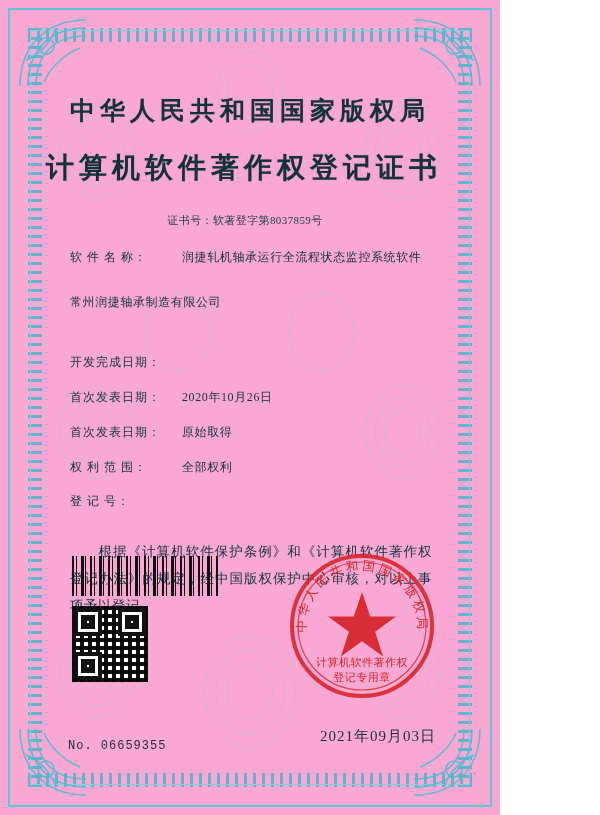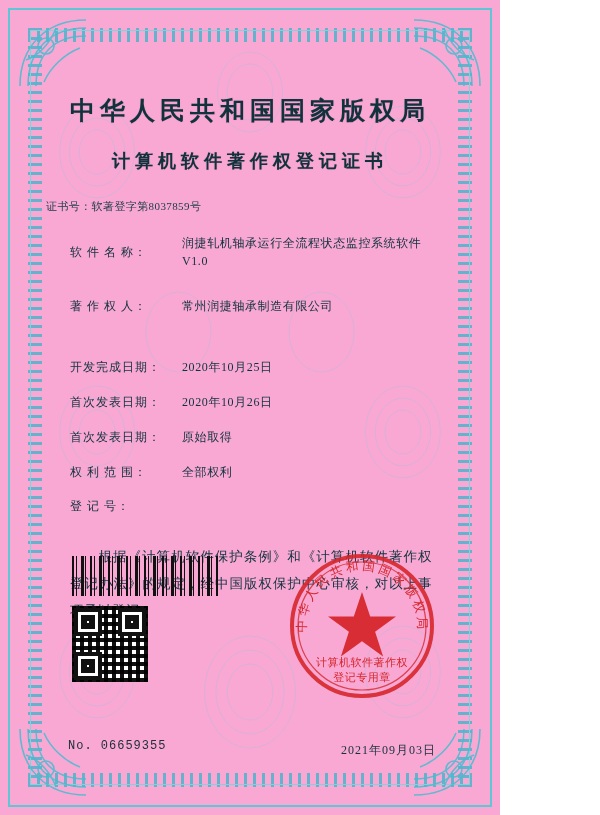--- a/index.html
+++ b/index.html
@@ -100,31 +100,30 @@
   .title-main {
     text-align: center;
     font-size: 25px;
     letter-spacing: 5px;
     color: #10323c;
     font-weight: bold;
     margin-top: 48px;
     text-shadow: 0 0 1px rgba(0,0,0,.25);
   }
   .title-sub {
-    text-align: center;
-    font-size: 18px;
+    font-size: 28px;
     letter-spacing: 5px;
     color: #10323c;
     font-weight: bold;
     margin-top: 22px;
     text-shadow: 0 0 1px rgba(0,0,0,.25);
   }
 
   .cert-no {
-    text-align: left;
+    text-align: center;
     font-size: 11px;
     color: #183a44;
     margin-top: 26px;
     padding-right: 10px;
     letter-spacing: .4px;
   }
 
   .fields {
     margin-top: 20px;
     padding-left: 24px;
@@ -217,22 +216,22 @@
     left: 68px;
     bottom: 62px;
     font-size: 12px;
     color: #20313a;
     letter-spacing: 1px;
     font-family: "Liberation Mono", "DejaVu Sans Mono", monospace;
   }
   .footer-date {
     position: absolute;
     right: 64px;
-    bottom: 56px;
-    font-size: 12px;
+    bottom: 69px;
+    font-size: 15px;
     color: #16313a;
     letter-spacing: 1px;
   }
 </style>
 </head>
 <body>
 
 <div class="certificate">
 
   <div class="border-outer"></div>
@@ -328,36 +327,33 @@
     <div class="cert-no">
       <span>证书号：</span><span>软著登字第8037859号</span>
     </div>
 
     <div class="fields">
 
       <div class="field-row">
         <div class="field-label">软 件 名 称：</div>
         <div class="field-value">
           <span>润捷轧机轴承运行全流程状态监控系统软件</span>
-          <span class="line2">V1.0</span>
         </div>
       </div>
 
       <div class="gap-b"></div>
 
       <div class="field-row">
-        <div class="field-label">著 作 权 人：</div>
         <div class="field-value">常州润捷轴承制造有限公司</div>
       </div>
 
       <div class="gap-a"></div>
 
       <div class="field-row">
         <div class="field-label">开发完成日期：</div>
-        <div class="field-value">2020年10月25日</div>
       </div>
 
       <div class="field-row">
         <div class="field-label">首次发表日期：</div>
         <div class="field-value">2020年10月26日</div>
       </div>
 
       <div class="field-row">
         <div class="field-label">首次发表日期：</div>
         <div class="field-value">原始取得</div>

